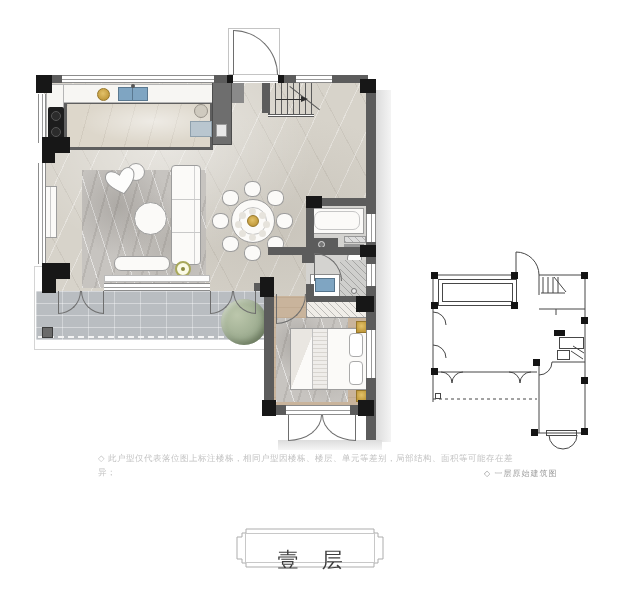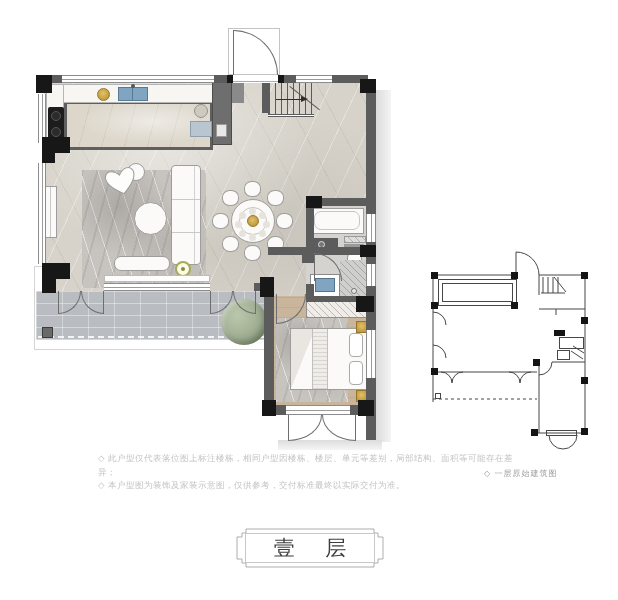--- a/index.html
+++ b/index.html
@@ -68,22 +68,22 @@
     box-shadow:inset -3px -3px 6px rgba(70,85,60,.5), inset 2px 2px 4px rgba(255,255,255,.4);}
   .shadow-e{background:linear-gradient(90deg,var(--shadow,#dcdcdc),#f4f4f4);}
   .shadow-s{background:linear-gradient(180deg,var(--shadow,#dcdcdc),#f5f5f5);}
 
   
   .notes{position:absolute;left:98px;top:452px;width:420px;color:var(--text-note,#c3c3c3);
          font-size:8.5px;line-height:13.5px;letter-spacing:.5px;}
   .mini-caption{position:absolute;left:484px;top:468px;color:var(--text-caption,#9c9c9c);
                 font-size:8px;letter-spacing:1px;}
   .plaque{position:absolute;left:236px;top:528px;width:148px;height:40px;}
-  .plaque-text{position:absolute;left:0;top:6px;width:100%;text-align:center;
-               font-family:Liberation Mono, monospace;
+  .plaque-text{position:absolute;left:0;top:18px;width:100%;text-align:center;
+               font-family:Liberation Serif, serif;
                font-size:21px;color:var(--text-title,#3d3d3d);letter-spacing:9px;text-indent:9px;}
   svg{position:absolute;}
 </style>
 </head>
 <body>
 
 <div class="page">
 
   <div class="abs" style="left:0;top:0;width:618px;height:600px;">
 
@@ -256,21 +256,20 @@
       <rect x="160" y="181" width="7" height="7"></rect>
         <rect x="112" y="112" width="7" height="7"></rect>
       <rect x="110" y="182" width="7" height="7"></rect>
         <rect x="133" y="83" width="11" height="6"></rect>
     </g>
   </svg>
   <div class="mini-caption">◇ 一层原始建筑图</div>
 
   <div class="notes">
     <div>◇ 此户型仅代表落位图上标注楼栋，相同户型因楼栋、楼层、单元等差别，局部结构、面积等可能存在差异；</div>
-    <div>◇ 本户型图为装饰及家装示意图，仅供参考，交付标准最终以实际交付为准。</div>
   </div>
 
   <div class="plaque">
     <svg style="left:0;top:0;width:148px;height:40px;" viewBox="0 0 148 40">
       <path d="M10 1 H138 V5 H142 V9 H147 V31 H142 V35 H138 V39 H10 V35 H6 V31 H1 V9 H6 V5 H10 Z" fill="none" stroke="#adadad" stroke-width="1"></path>
       <rect x="9.5" y="5.5" width="129" height="29" fill="none" stroke="#c8c8c8" stroke-width="1"></rect>
     </svg>
     <div class="plaque-text">壹 层</div>
   </div>
 

